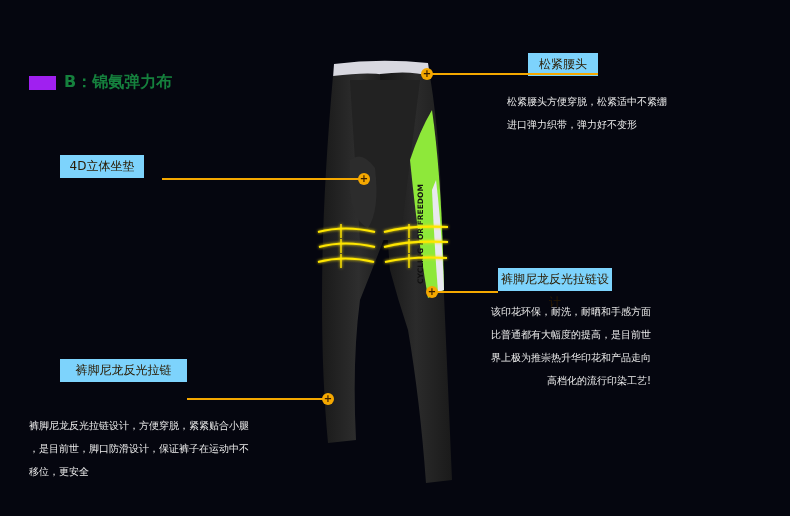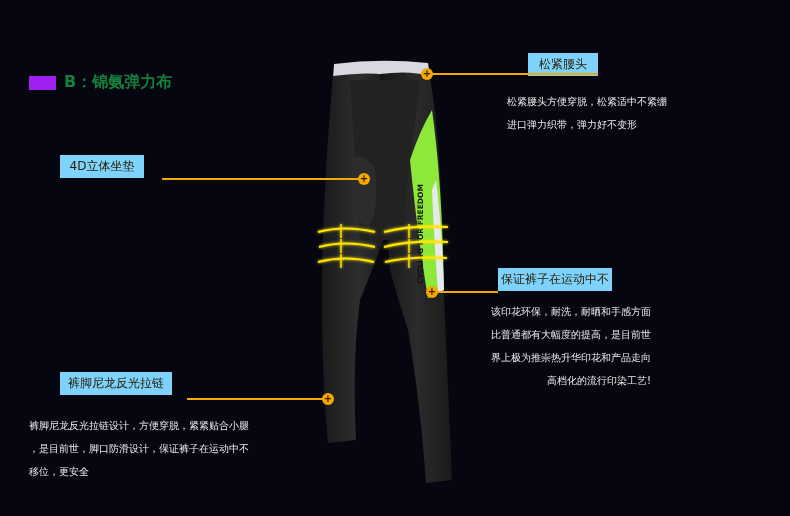--- a/index.html
+++ b/index.html
@@ -99,28 +99,28 @@
   <div class="tag" style="left:528px; top:53px; width:70px;">松紧腰头</div>
   <div class="line" style="left:427px; top:73px; width:171px;"></div>
   <div class="dot" style="left:421px; top:68px;">+</div>
   <div class="desc" style="left:507px; top:90px;">松紧腰头方便穿脱，松紧适中不紧绷
 进口弹力织带，弹力好不变形</div>
 
   <div class="tag" style="left:60px; top:155px; width:84px;">4D立体坐垫</div>
   <div class="line" style="left:162px; top:178px; width:202px;"></div>
   <div class="dot" style="left:358px; top:173px;">+</div>
 
-  <div class="tag" style="left:498px; top:268px; width:114px;">保证裤子在运动中不</div>
+  <div class="tag" style="left:498px; top:268px; width:114px;">裤脚尼龙反光拉链设计</div>
   <div class="line" style="left:432px; top:291px; width:66px;"></div>
   <div class="dot" style="left:426px; top:286px;">+</div>
   <div class="desc" style="left:491px; top:300px;text-align:right;">该印花环保，耐洗，耐晒和手感方面
 比普通都有大幅度的提高，是目前世
 界上极为推崇热升华印花和产品走向
 高档化的流行印染工艺!</div>
 
-  <div class="tag" style="left:60px; top:372px; width:112px;">裤脚尼龙反光拉链</div>
+  <div class="tag" style="left:60px; top:359px; width:127px;">裤脚尼龙反光拉链</div>
   <div class="line" style="left:187px; top:398px; width:140px;"></div>
   <div class="dot" style="left:322px; top:393px;">+</div>
   <div class="desc" style="left:29px; top:414px;">裤脚尼龙反光拉链设计，方便穿脱，紧紧贴合小腿
 ，是目前世，脚口防滑设计，保证裤子在运动中不
 移位，更安全</div>
 
 </div>
 
 </body></html>

